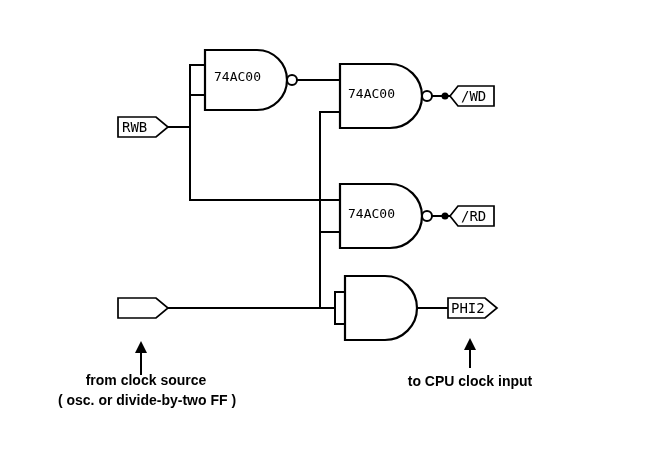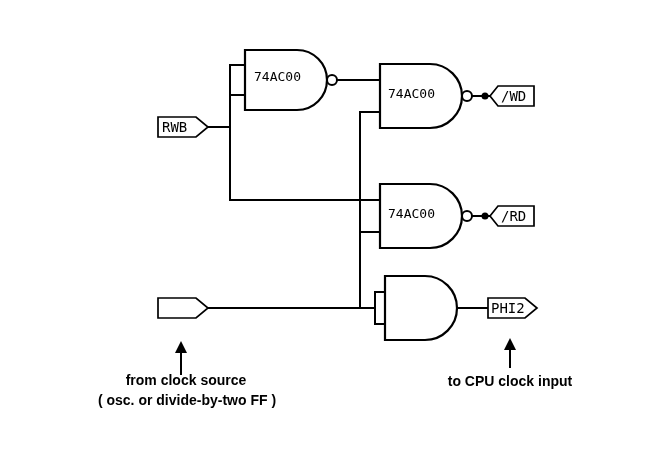--- a/index.html
+++ b/index.html
@@ -6,21 +6,20 @@
   html, body {
     width: 645px; height: 457px;
     background: #ffffff;
     overflow: hidden;
     font-family: "Liberation Sans", sans-serif;
   }
   .canvas {
     position: relative;
     width: 645px; height: 457px;
     background: #ffffff;
-    padding-left: 40px;
   }
   svg { display: block; }
 
   .wire      { stroke: #000000; stroke-width: 2; fill: none; stroke-linecap: square; }
   .gate-body { stroke: #000000; stroke-width: 2.2; fill: #ffffff; stroke-linejoin: miter; }
   .bubble    { stroke: #000000; stroke-width: 2; fill: #ffffff; }
   .dot       { fill: #000000; stroke: none; }
   .tag       { stroke: #000000; stroke-width: 1.7; fill: #ffffff; stroke-linejoin: miter; }
 
   .net-label  { font-family: "DejaVu Sans Mono", monospace; font-size: 14px; fill: #000000; }

